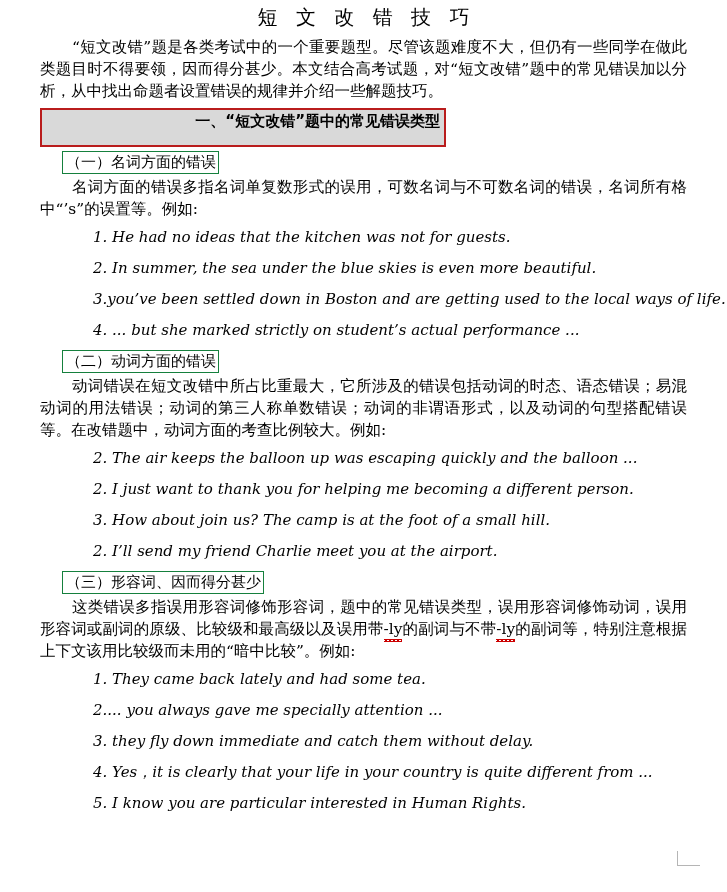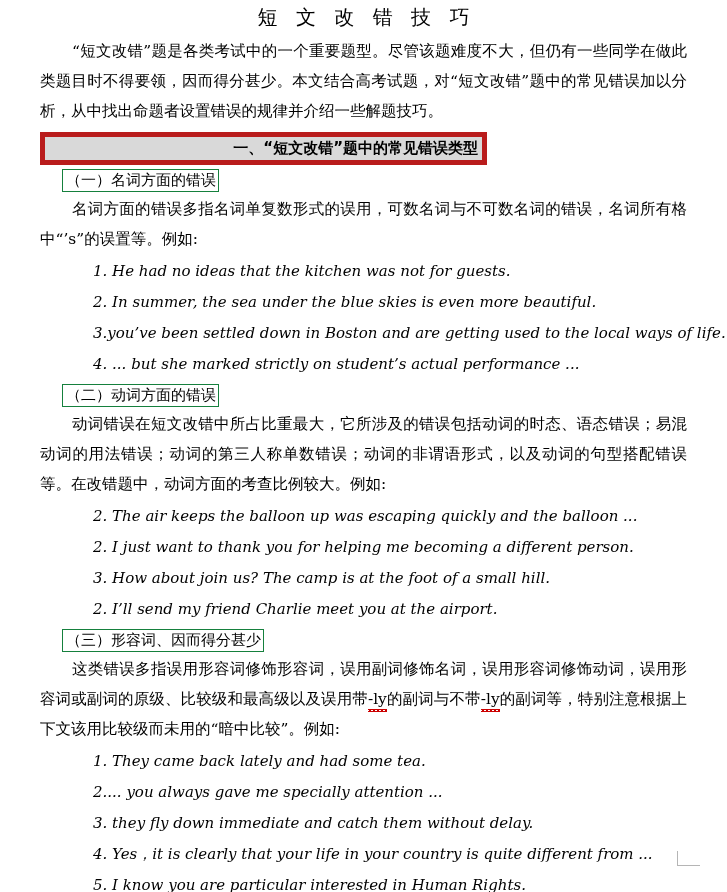--- a/index.html
+++ b/index.html
@@ -35,44 +35,44 @@
     font-weight: 400;
     margin: 2px 0 4px 0;
     padding-left: 6px;
     white-space: pre;
   }
 
   
   .cn-para {
     font-family: "DejaVu Serif", "Liberation Serif", serif;
     font-size: 15.5px;
-    line-height: 30px;
+    line-height: 22px;
     text-align: justify;
     text-justify: inter-ideograph;
     text-indent: 32px;
     margin: 0;
     letter-spacing: 0px;
   }
 
   
   .banner-row {
     margin: 6px 0 2px 0;
   }
   .banner {
     display: block;
-    width: 447px;
+    width: 406px;
     box-sizing: border-box;
-    border: 5px solid #b91c1c;
+    border: 2px solid #b91c1c;
     background: #d9d9d9;
     font-family: "DejaVu Sans", "Liberation Sans", sans-serif;
     font-weight: bold;
     font-size: 15px;
     line-height: 20px;
     text-align: right;
-    padding: 1px 4px 2px 4px;
+    padding: 1px 4px 14px 4px;
   }
 
   
   .sub-head-row {
     margin: 4px 0 2px 22px;
   }
   .sub-head {
     display: inline-block;
     border: 1px solid #15803d;
     background: #ffffff;
@@ -158,21 +158,21 @@
   <div class="examples-block">
     <div class="example">2. The air keeps the balloon up was escaping quickly and the balloon ...</div>
     <div class="example">2. I just want to thank you for helping me becoming a different person.</div>
     <div class="example">3. How about join us? The camp is at the foot of a small hill.</div>
     <div class="example">2. I’ll send my friend Charlie meet you at the airport.</div>
   </div>
 
   <div class="sub-head-row">
     <span class="sub-head">（三）形容词、因而得分甚少</span>
   </div>
-  <p class="cn-para"><span>这类错误多指误用形容词修饰形容词，误用副词修饰名词，误用形容词修饰动词，误用形容词或副词的原级、比较级和最高级以及误用带</span><span class="squiggle">-ly</span><span>的副词与不带</span><span class="squiggle">-ly</span><span>的副词等，特别注意根据上下文该用比较级而未用的“暗中比较”。例如:</span></p>
+  <p class="cn-para"><span>这类错误多指误用形容词修饰形容词，题中的常见错误类型，误用形容词修饰动词，误用形容词或副词的原级、比较级和最高级以及误用带</span><span class="squiggle">-ly</span><span>的副词与不带</span><span class="squiggle">-ly</span><span>的副词等，特别注意根据上下文该用比较级而未用的“暗中比较”。例如:</span></p>
   <div class="examples-block">
     <div class="example">1. They came back lately and had some tea.</div>
     <div class="example">2.... you always gave me specially attention ...</div>
     <div class="example">3. they fly down immediate and catch them without delay.</div>
     <div class="example">4. Yes，it is clearly that your life in your country is quite different from ...</div>
     <div class="example">5. I know you are particular interested in Human Rights.</div>
   </div>
 
   <div class="corner-mark"></div>
 

